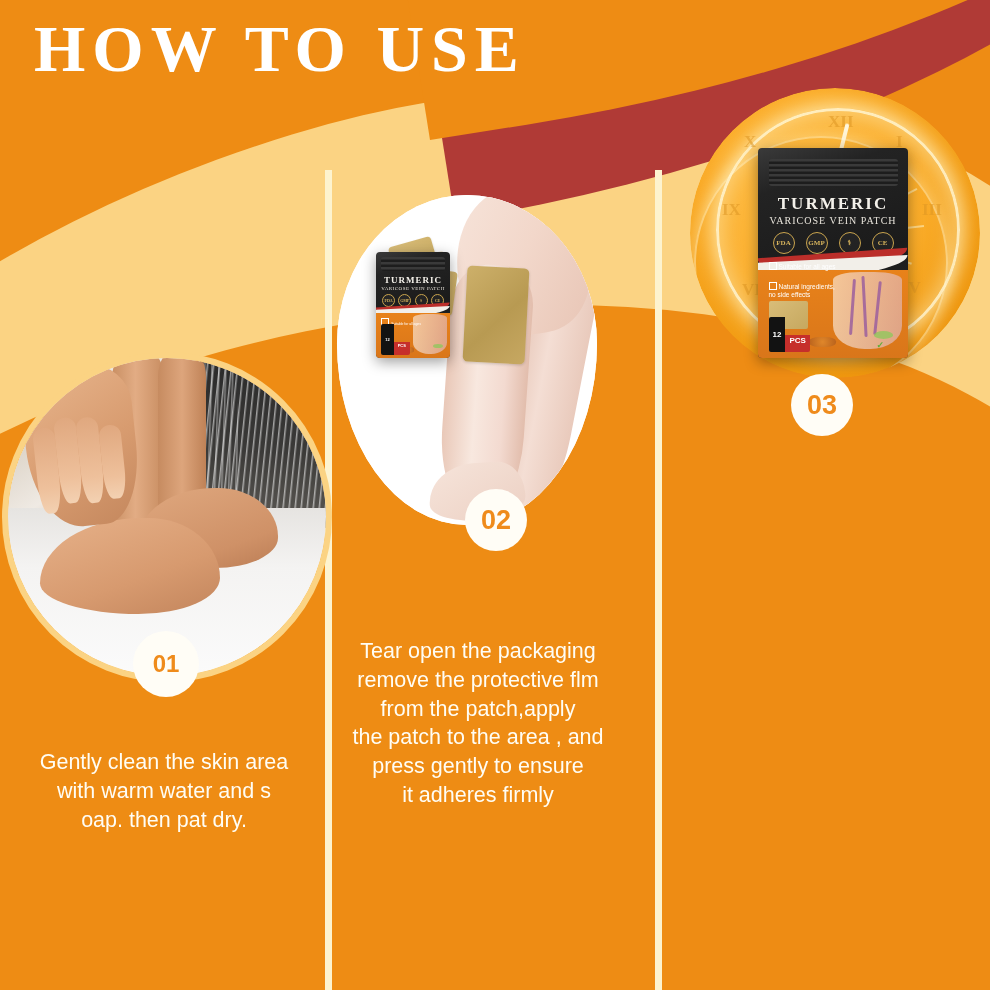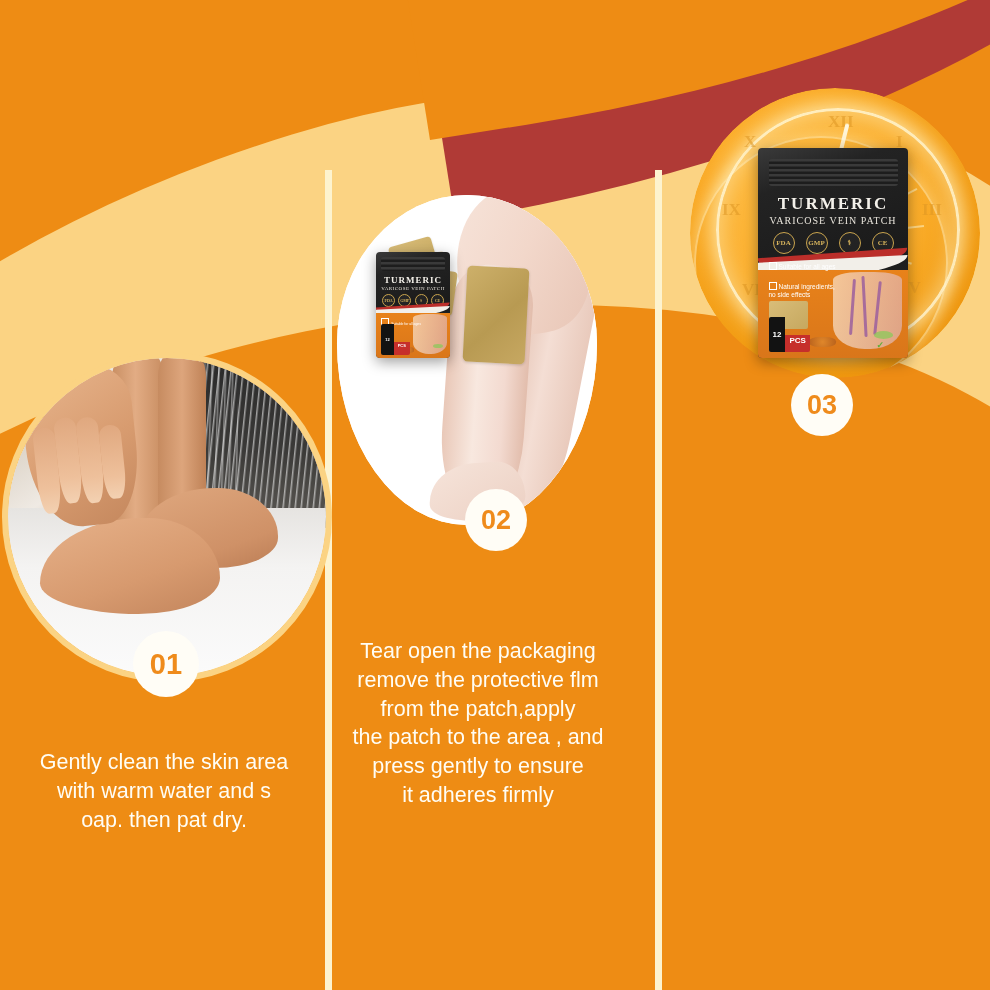--- a/index.html
+++ b/index.html
@@ -392,21 +392,21 @@
   
   .step-badge {
     position: absolute;
     border-radius: 50%;
     background: #fffdf6;
     display: flex; align-items: center; justify-content: center;
     color: #ef8b1b;
     font-weight: bold;
     font-family: "Liberation Sans", sans-serif;
   }
-  #badge1 { left: 133px; top: 631px; width: 66px; height: 66px; font-size: 29px; }
+  #badge1 { left: 133px; top: 631px; width: 66px; height: 66px; font-size: 24px; }
   #badge2 { left: 465px; top: 489px; width: 62px; height: 62px; font-size: 27px; }
   #badge3 { left: 791px; top: 374px; width: 62px; height: 62px; font-size: 27px; }
 
   
   .step-text {
     position: absolute;
     color: #fffdf4;
     text-align: center;
     font-family: "Liberation Sans", sans-serif;
     line-height: 1.34;
@@ -439,20 +439,21 @@
     <div class="clock-num" style="left:52px;  top:192px;">VII</div>
     <div class="clock-num" style="left:54px;  top:44px;">X</div>
     <div class="clock-hand" style="left:142px; top:34px; width:4px; height:112px; transform:rotate(14deg);"></div>
     <div class="clock-hand" style="left:144px; top:62px; width:5px; height:86px; transform:rotate(-30deg);"></div>
     <div class="clock-tick" style="left:200px; top:70px; height:18px; transform:rotate(40deg);"></div>
     <div class="clock-tick" style="left:218px; top:96px; height:18px; transform:rotate(62deg);"></div>
     <div class="clock-tick" style="left:224px; top:130px; height:18px; transform:rotate(84deg);"></div>
     <div class="clock-tick" style="left:212px; top:164px; height:18px; transform:rotate(108deg);"></div>
   </div>
 
+  <div class="headline">HOW  TO  USE</div>
 
   <div class="divider d1"></div>
   <div class="divider d2"></div>
 
   <div class="photo-circle" id="circle1">
     <div class="shower-bg"></div>
     <div class="marble"></div>
     <div class="shower-panel"></div>
     <div class="water"></div>
     <div class="water2"></div>

